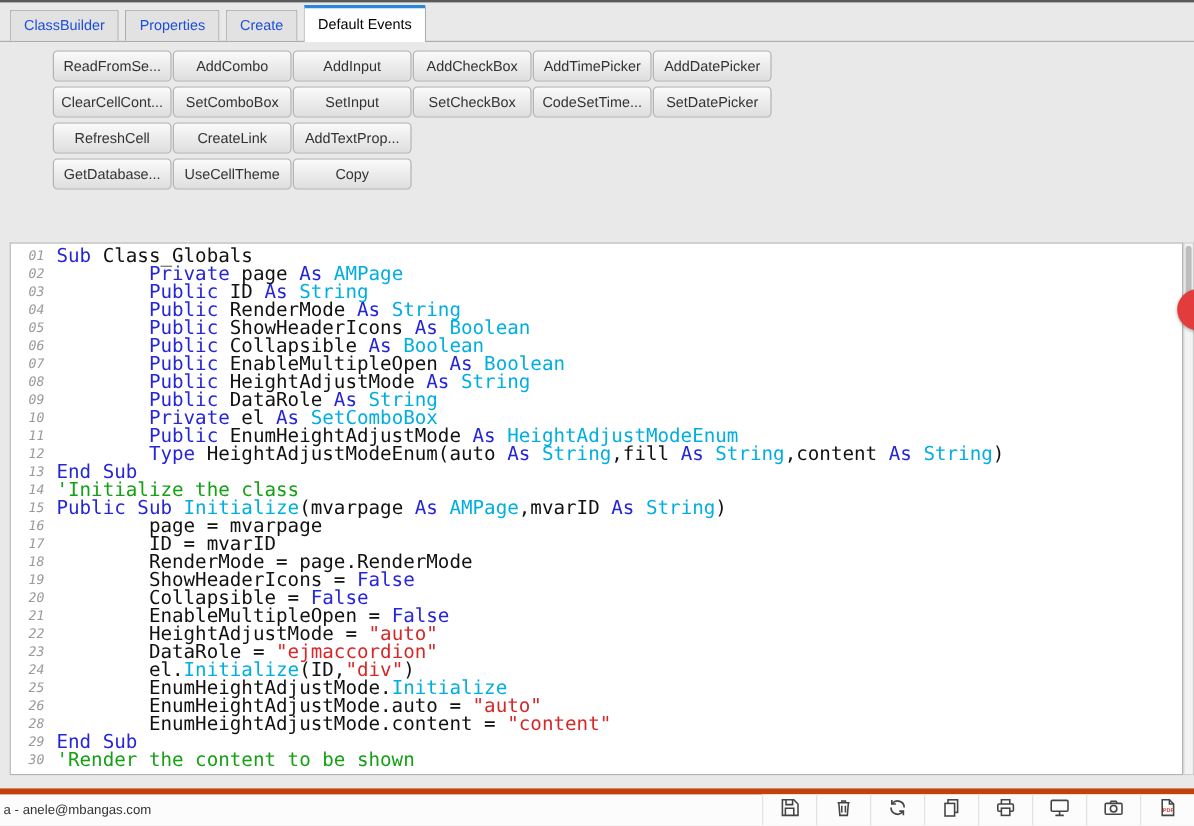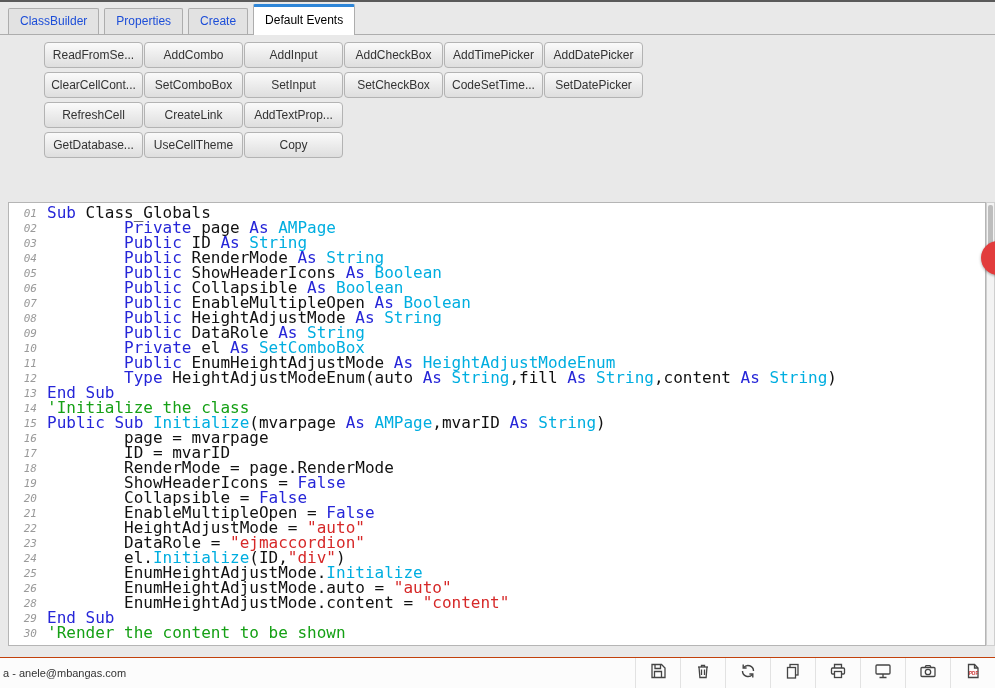--- a/index.html
+++ b/index.html
@@ -61,21 +61,21 @@
   .vscroll-thumb{position:absolute;top:2px;left:1px;width:5px;height:60px;background:#bdbdbd;border-radius:2px;}
   
   .side-badge{
     position:absolute;top:241px;right:-20px;width:34px;height:34px;border-radius:50%;
     background:#e23c3c;color:#fff;z-index:5;display:flex;align-items:center;justify-content:center;
     font-size:17px;font-weight:bold;box-shadow:0 1px 3px rgba(0,0,0,.35);cursor:pointer;
   }
   
   .statusbar{
     position:absolute;left:0;top:657px;width:100%;height:31px;
-    background:#fcfcfc;border-top:1px solid #c2410c;
+    background:#fcfcfc;border-top:5px solid #c2410c;
     display:flex;align-items:center;
   }
   .status-user{font-size:11px;color:#333;padding-left:3px;white-space:nowrap;}
   .status-icons{margin-left:auto;display:flex;height:100%;}
   .icon-cell{
     width:45px;height:100%;border-left:1px solid #e2e2e2;
     display:flex;align-items:center;justify-content:center;cursor:pointer;background:#fcfcfc;
   }
 </style>
 </head>

